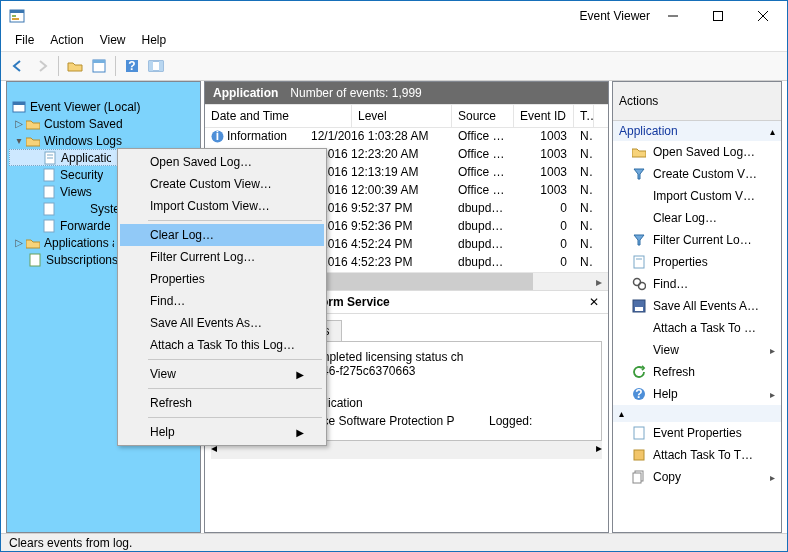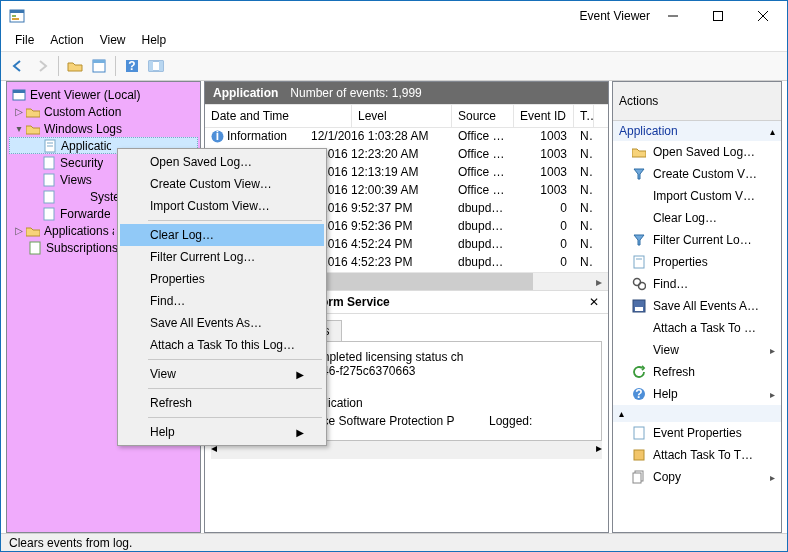--- a/index.html
+++ b/index.html
@@ -7,21 +7,21 @@
 .titlebar { height: 30px; display: flex; align-items: center; padding: 0 2px 0 8px; background: #fff; }
 .titlebar .icon { width: 16px; height: 16px; margin-right: 6px; }
 .titlebar .title { flex: 1; text-align: right; }
 .titlebar .winbtn { width: 45px; height: 28px; display: flex; align-items: center; justify-content: center; }
 .menubar { height: 20px; display: flex; padding: 0 6px; }
 .menubar .mi { padding: 2px 8px; }
 .toolbar { height: 30px; display: flex; align-items: center; padding: 2px 6px; border-top: 1px solid #e0e0e0; border-bottom: 1px solid #d0d0d0; gap: 2px; background:#f8f8f8; }
 .toolbar .tb { width: 22px; height: 22px; display: flex; align-items: center; justify-content: center; border: 1px solid transparent; }
 .toolbar .sep { width: 1px; height: 20px; background: #c8c8c8; margin: 0 3px; }
 .workarea { display: flex; height: 452px; }
-.tree { width: 195px; border: 1px solid #828790; margin: 0 3px 0 5px; padding: 4px 2px; overflow: hidden; background:#f0abfc;}
+.tree { width: 195px; border: 1px solid #828790; margin: 0 3px 0 5px; padding: 16px 2px; overflow: hidden; background:#7dd3fc;}
 .tree .row { display: flex; align-items: center; height: 17px; white-space: nowrap; padding-left: 2px; }
 .tree .tw { width: 12px; text-align: center; color: #595959; font-size: 10px; }
 .tree .ic { width: 16px; height: 16px; margin-right: 3px; display:flex; align-items:center; justify-content:center;}
 .tree .sel { background: #cde8ff; border: 1px dotted #7aa7c7; }
 .center { flex: 1; border: 1px solid #828790; margin-right: 3px; display: flex; flex-direction: column; background:#fff; min-width:0;}
 .chead { background: #6b6b6b; color: #fff; height: 22px; display: flex; align-items: center; padding: 0 8px; gap: 12px; }
 .chead .bold{font-weight:600;}
 .grid { flex: 0 0 auto; }
 .ghead { display: flex; background: #fff; border-bottom: 1px solid #e5e5e5; height: 24px; border-top:1px solid #e5e5e5;}
 .ghead .gc, .grow .gc { padding: 4px 6px; border-right: 1px solid #e5e5e5; overflow: hidden; white-space: nowrap; text-overflow: ellipsis; }
@@ -148,21 +148,21 @@
         </span>
       <span>Event Viewer (Local)</span>
     </div>
     <div class="row" style="padding-left:4px">
       <span class="tw">▷</span>
       <span class="ic">
           <svg width="14" height="12">
             <path d="M0 3h5l2 2h7v6H0z" fill="#f7d37a" stroke="#b8902f"></path>
           </svg>
         </span>
-      <span>Custom Action</span>
+      <span>Custom Saved</span>
     </div>
     <div class="row" style="padding-left:4px">
       <span class="tw">▾</span>
       <span class="ic">
           <svg width="14" height="12">
             <path d="M0 3h5l2 2h7v6H0z" fill="#f7d37a" stroke="#b8902f"></path>
           </svg>
         </span>
       <span>Windows Logs</span>
     </div>

